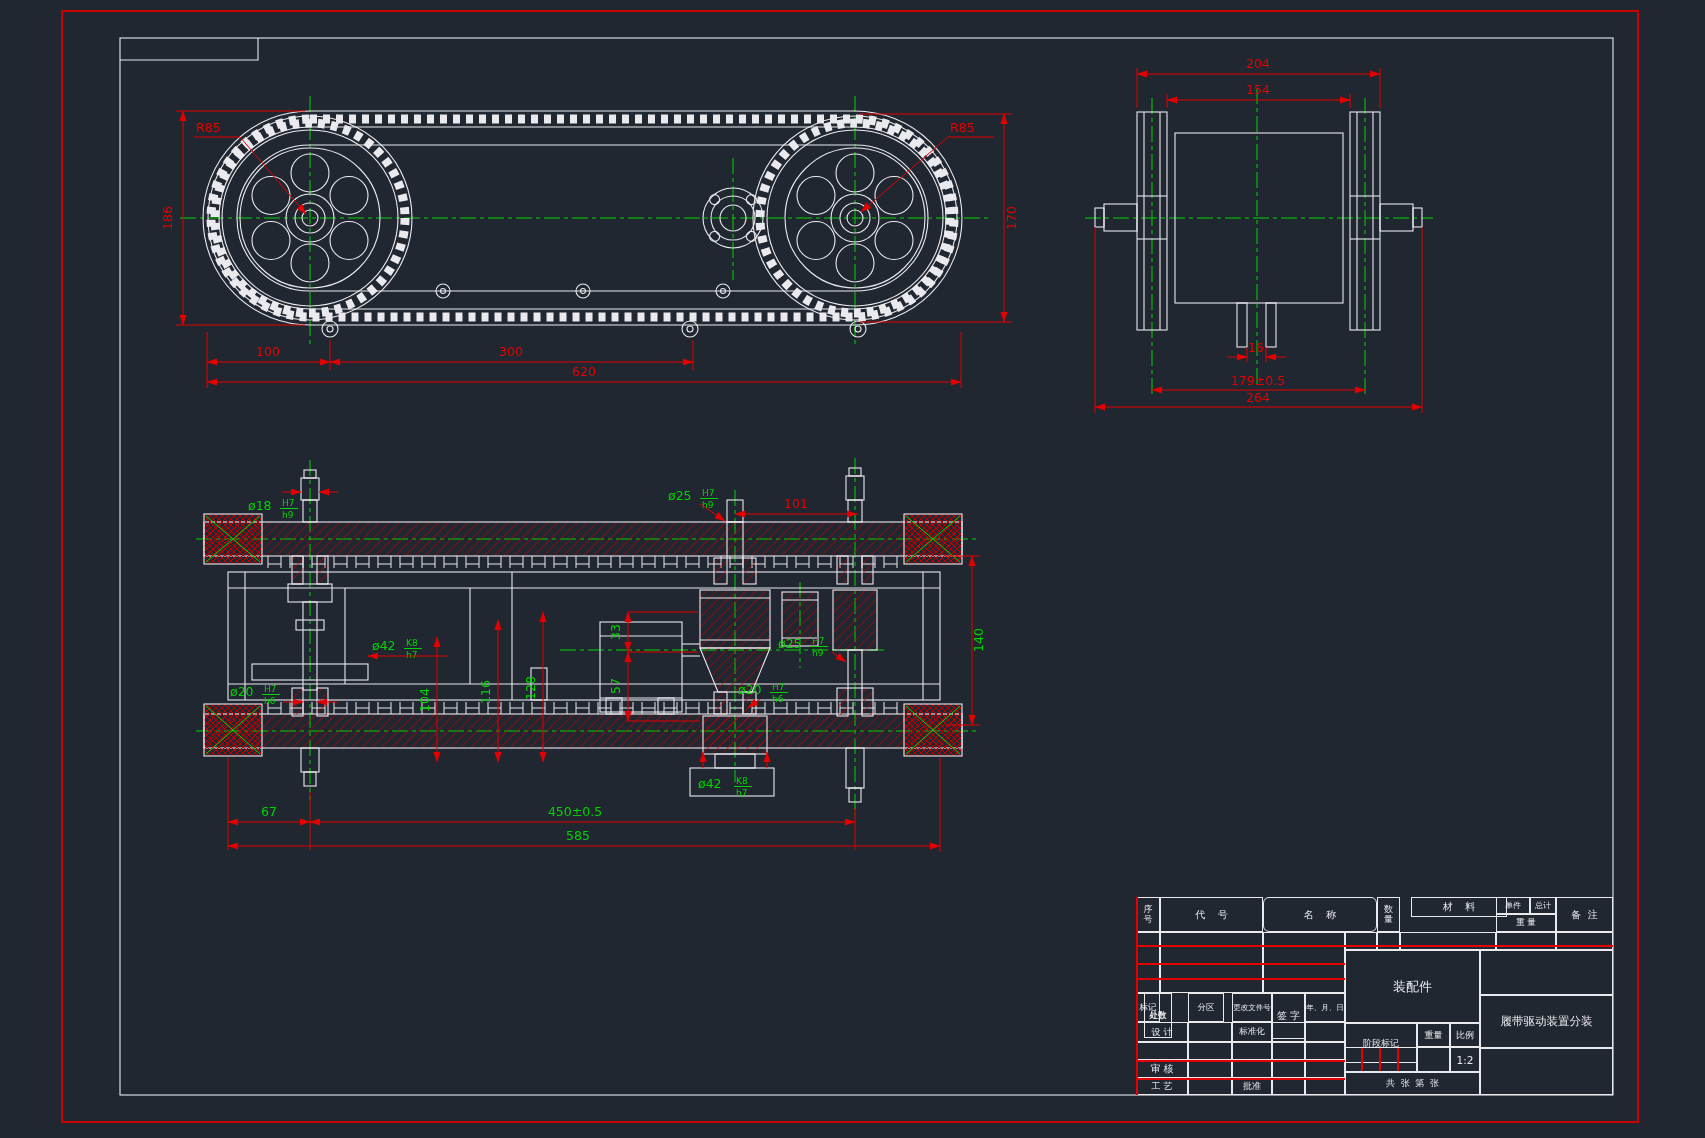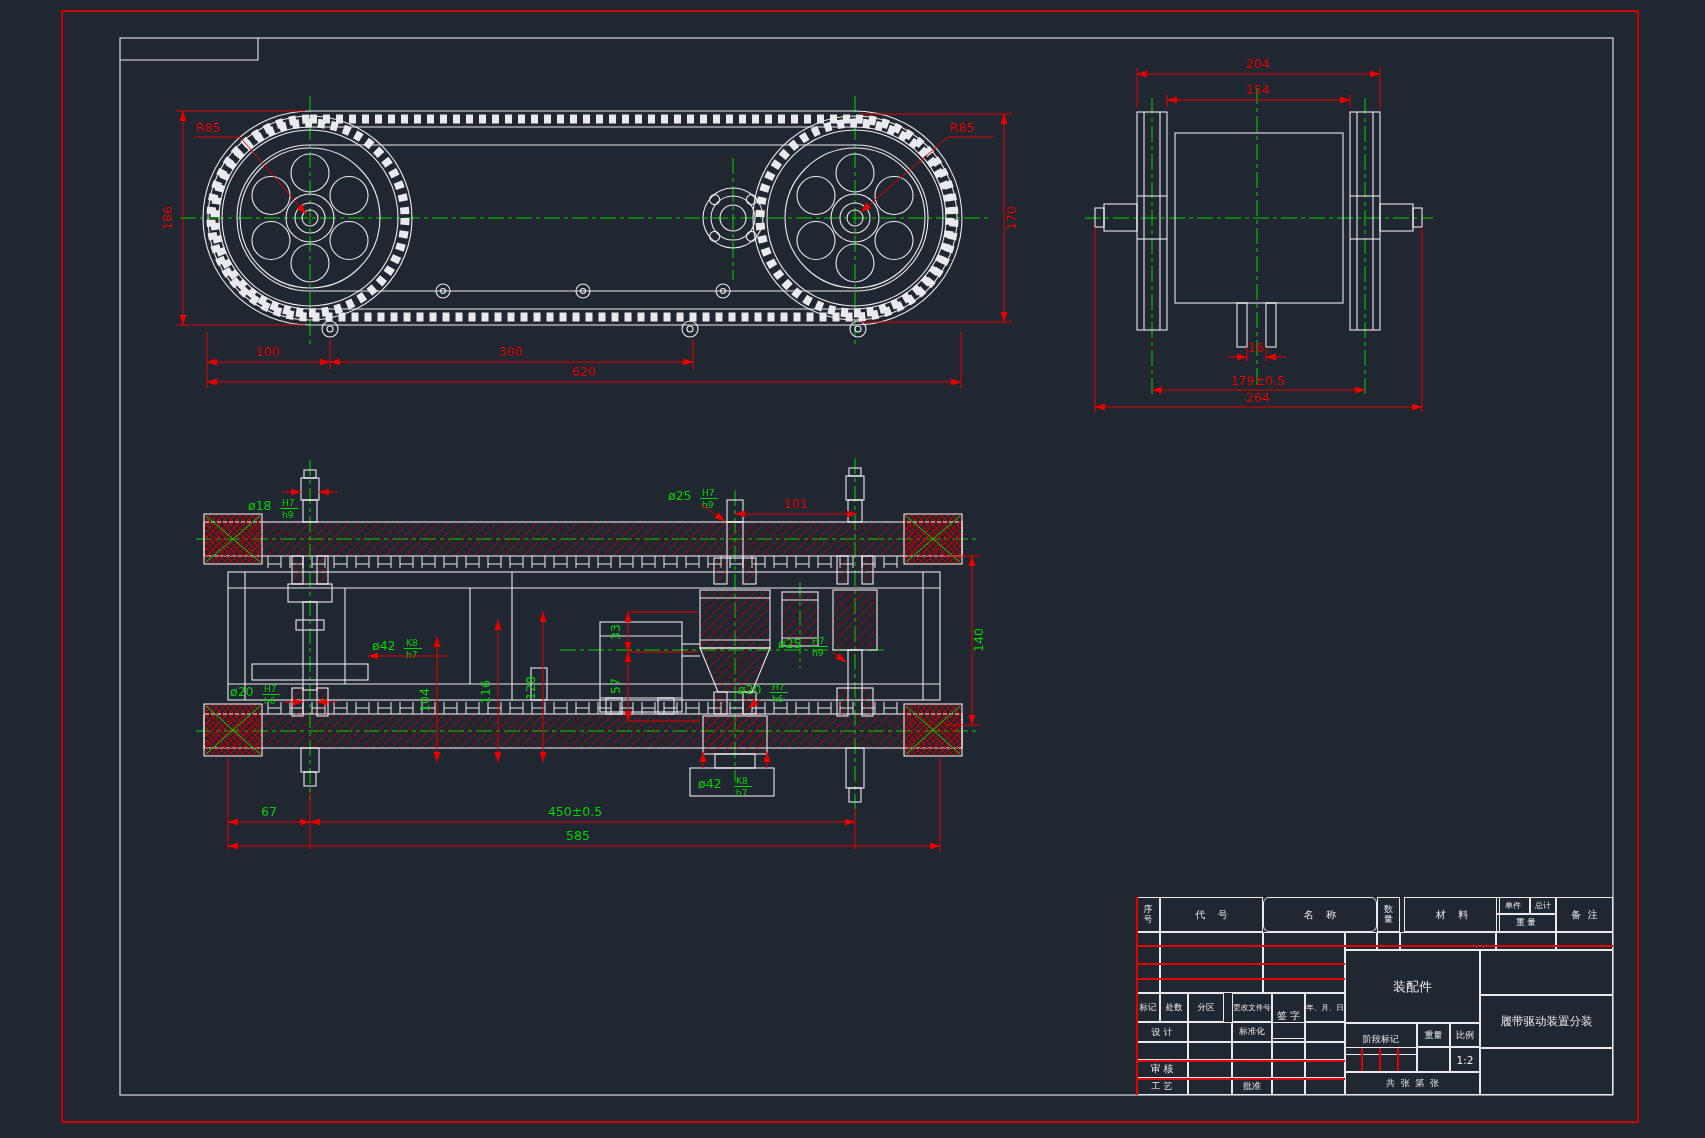--- a/index.html
+++ b/index.html
@@ -381,49 +381,49 @@
 <div id="tb">
 
   <div class="c stack" style="left:0;top:0;width:24px;height:35px;">
     <span>序</span><span>号</span>
   </div>
   <div class="c" style="left:24px;top:0;width:103px;height:35px;">代    号</div>
   <div class="c" style="left:127px;top:0;width:114px;height:35px;border-radius:6px;">名    称</div>
   <div class="c stack" style="left:241px;top:0;width:23px;height:35px;">
     <span>数</span><span>量</span>
   </div>
-  <div class="c" style="left:268px;top:0;width:96px;height:35px;">材    料</div>
+  <div class="c" style="left:275px;top:0;width:96px;height:20px;">材    料</div>
   <div class="c" style="left:360px;top:0;width:34px;height:17px;font-size:8px;">单件</div>
   <div class="c" style="left:394px;top:0;width:26px;height:17px;font-size:8px;text-align:center;">总计</div>
   <div class="c" style="left:360px;top:17px;width:60px;height:18px;font-size:8.5px;">重 量</div>
   <div class="c" style="left:420px;top:0;width:57px;height:35px;">备  注</div>
 
   <div class="c" style="left:0;top:35px;width:24px;height:61px;"></div>
   <div class="c" style="left:24px;top:35px;width:103px;height:61px;"></div>
   <div class="c" style="left:127px;top:35px;width:82px;height:61px;"></div>
   <div class="c" style="left:209px;top:35px;width:32px;height:18px;"></div>
   <div class="c" style="left:241px;top:35px;width:23px;height:18px;"></div>
   <div class="c" style="left:264px;top:35px;width:96px;height:18px;"></div>
   <div class="c" style="left:360px;top:35px;width:60px;height:18px;"></div>
   <div class="c" style="left:420px;top:35px;width:57px;height:18px;"></div>
 
   <div class="c" style="left:209px;top:53px;width:135px;height:73px;font-size:13px;">装配件</div>
   <div class="c" style="left:344px;top:53px;width:133px;height:45px;"></div>
   <div class="c" style="left:344px;top:98px;width:133px;height:53px;font-size:11.5px;">履带驱动装置分装</div>
   <div class="c" style="left:344px;top:151px;width:133px;height:47px;"></div>
-  <div class="c" style="left:209px;top:126px;width:72px;height:32px;font-size:9px;">阶段标记</div>
+  <div class="c" style="left:209px;top:126px;width:72px;height:40px;font-size:9px;">阶段标记</div>
   <div class="c" style="left:281px;top:126px;width:33px;height:24px;font-size:9px;">重量</div>
   <div class="c" style="left:314px;top:126px;width:30px;height:24px;font-size:9px;">比例</div>
   <div class="c" style="left:209px;top:150px;width:72px;height:25px;"></div>
   <div class="c" style="left:281px;top:150px;width:33px;height:25px;"></div>
   <div class="c" style="left:314px;top:150px;width:30px;height:25px;font-size:10.5px;">1:2</div>
   <div class="c" style="left:209px;top:175px;width:135px;height:23px;font-size:9px;">共  张  第  张</div>
 
   <div class="c" style="left:0;top:96px;width:24px;height:29px;font-size:8.5px;">标记</div>
-  <div class="c" style="left:24px;top:96px;width:28px;height:29px;font-size:8.5px;">处数</div>
+  <div class="c" style="left:8px;top:96px;width:28px;height:45px;font-size:8.5px;font-weight:bold;">处数</div>
   <div class="c" style="left:52px;top:96px;width:36px;height:29px;font-size:8.5px;">分区</div>
   <div class="c" style="left:96px;top:96px;width:40px;height:29px;font-size:7.5px;">更改文件号</div>
   <div class="c" style="left:136px;top:96px;width:33px;height:46px;font-size:10px;">签 字</div>
   <div class="c" style="left:169px;top:96px;width:40px;height:29px;font-size:7.5px;">年、月、日</div>
 
   <div class="c" style="left:0;top:125px;width:52px;height:20px;font-size:9px;">设 计</div>
   <div class="c" style="left:52px;top:125px;width:44px;height:20px;"></div>
   <div class="c" style="left:96px;top:125px;width:40px;height:20px;font-size:8.5px;">标准化</div>
   <div class="c" style="left:136px;top:125px;width:33px;height:20px;"></div>
   <div class="c" style="left:169px;top:125px;width:40px;height:20px;"></div>

